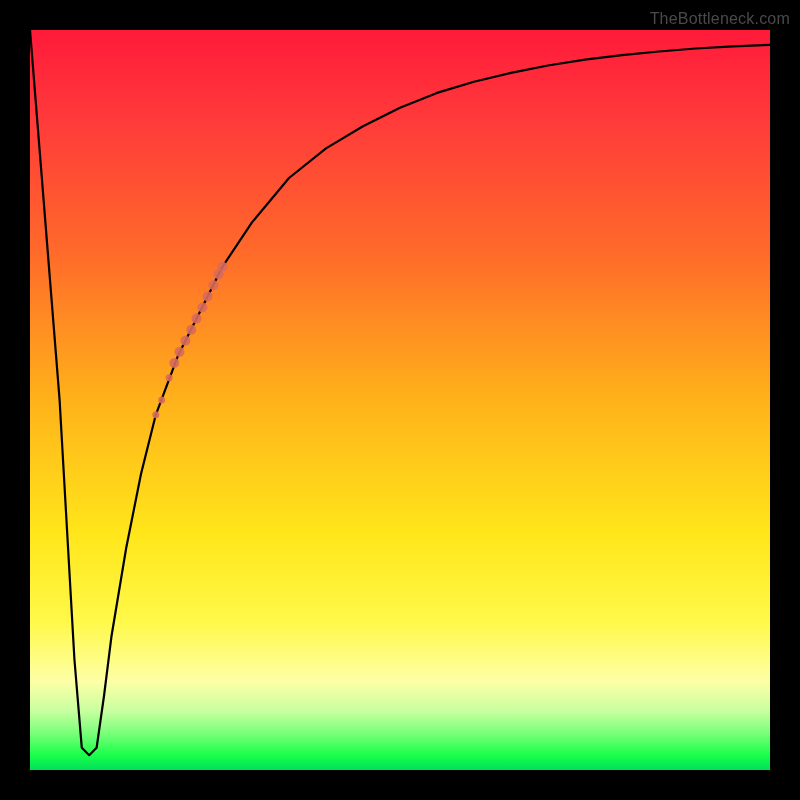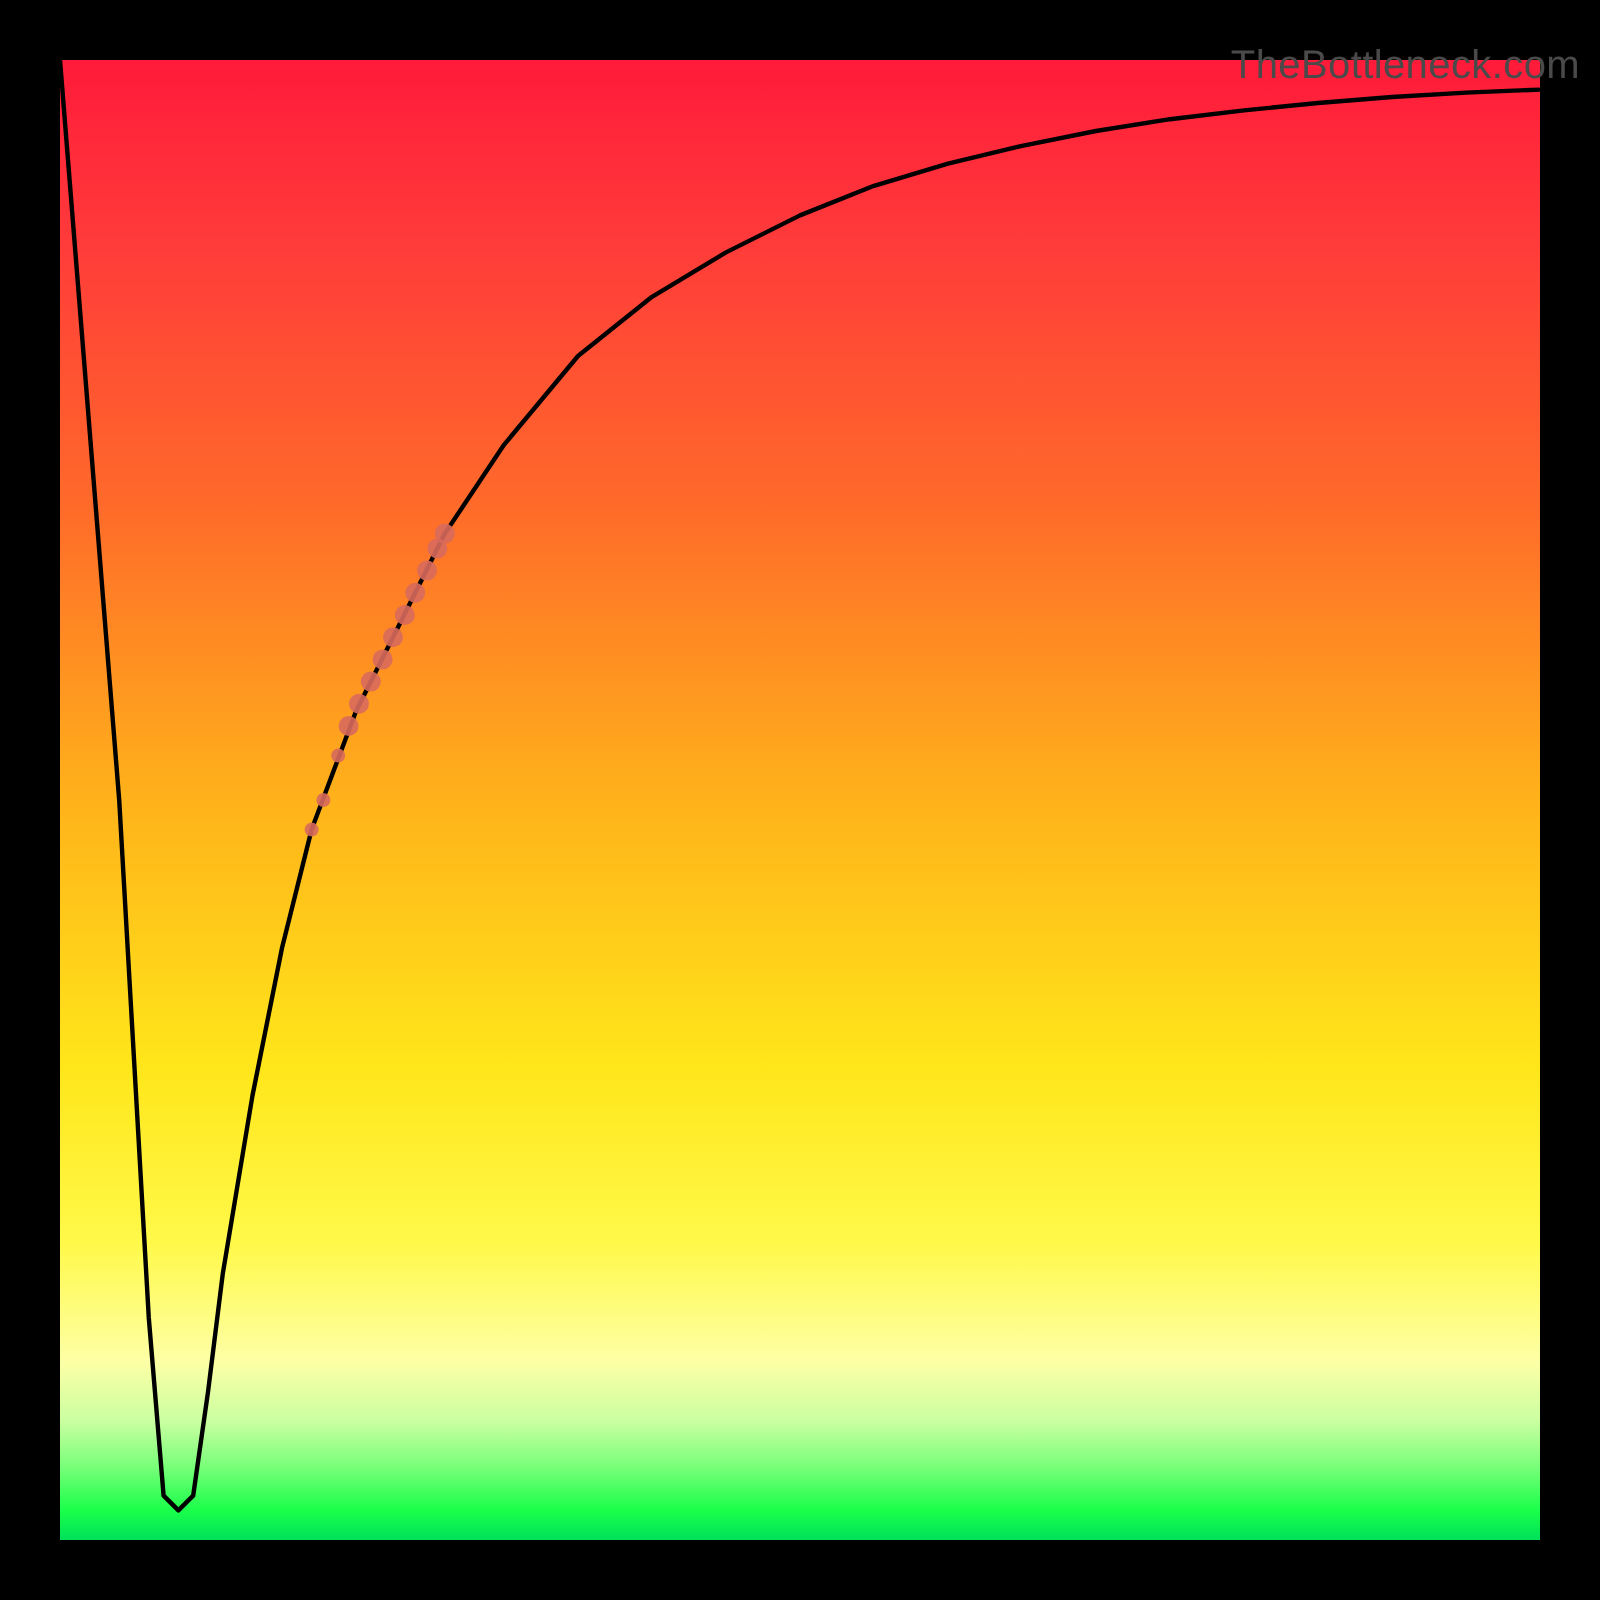--- a/index.html
+++ b/index.html
@@ -38,24 +38,24 @@
       #fff94a 80%,
       #fdffa6 88%,
       #c9ffa0 92%,
       #7aff7a 95%,
       #1aff4a 98%,
       #00e05a 100%
     );
   }
   .watermark {
     position: absolute;
-    top: 22px;
+    top: 10px;
     right: 10px;
     color: #4a4a4a;
-    font-size: 20px;
+    font-size: 16px;
     font-weight: 500;
     letter-spacing: 0.2px;
     user-select: none;
   }
   svg.curve {
     position: absolute;
     left: 0; top: 0;
     width: 740px;
     height: 740px;
   }

